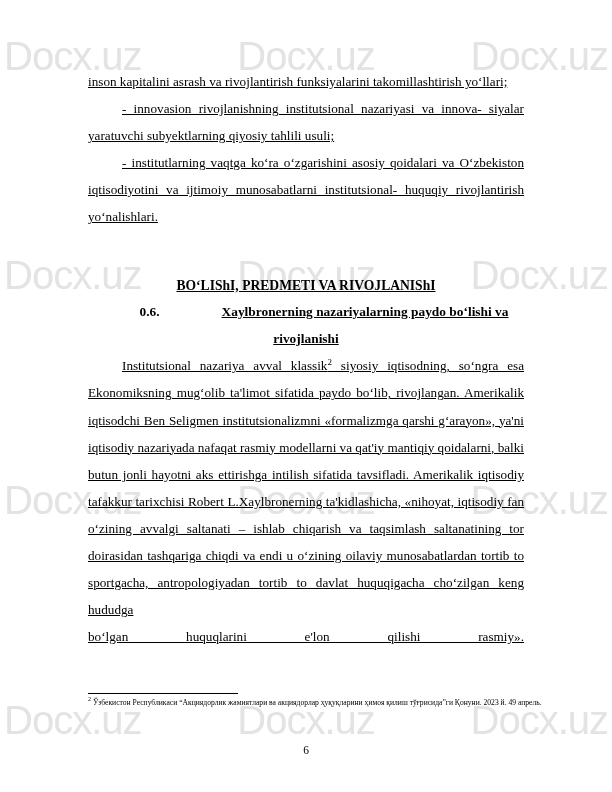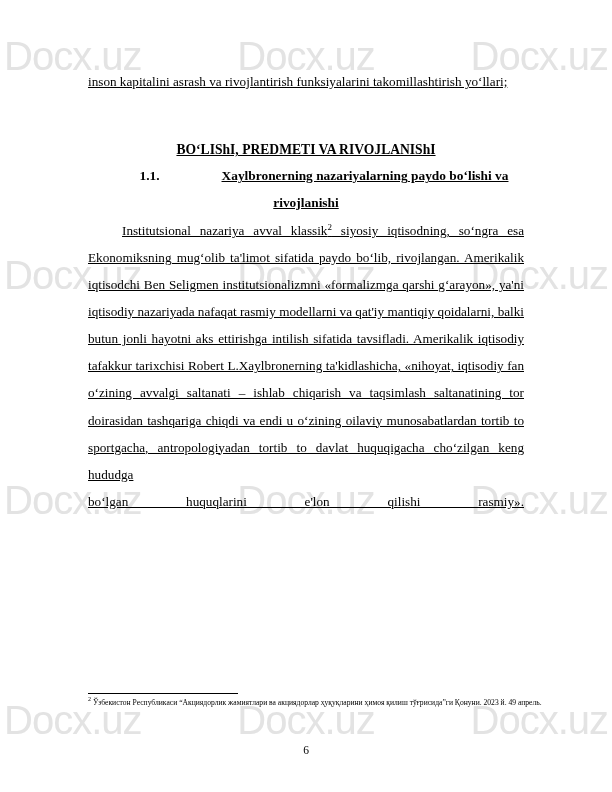--- a/index.html
+++ b/index.html
@@ -164,30 +164,32 @@
       <span class="wm">Docx.uz</span>
       <span class="wm">Docx.uz</span>
       <span class="wm">Docx.uz</span>
     </div>
   </div>
 
   <div class="content">
 
     <p class="body first">inson kapitalini asrash va rivojlantirish funksiyalarini takomillashtirish yo‘llari;</p>
 
-
+    <p class="body indent">-  innovasion  rivojlanishning  institutsional  nazariyasi  va  innova-  siyalar yaratuvchi subyektlarning qiyosiy tahlili usuli;</p>
+
+    <p class="body indent">-  institutlarning  vaqtga  ko‘ra  o‘zgarishini  asosiy  qoidalari  va  O‘zbekiston iqtisodiyotini  va  ijtimoiy  munosabatlarni  institutsional-  huquqiy  rivojlantirish yo‘nalishlari.</p>
 
 
     <h1 class="chapter">
       <br>
       <span>BO‘LIShI, PREDMETI VA RIVOJLANIShI</span>
     </h1>
 
     <p class="sub-head">
-      <span class="num">1.1.</span><span>Xaylbronerning nazariyalarning paydo bo‘lishi va rivojlanishi</span>
+      <span class="num">0.6.</span><span>Xaylbronerning nazariyalarning paydo bo‘lishi va rivojlanishi</span>
     </p>
 
     <p class="body indent"><span>Institutsional  nazariya  avval  klassik</span><sup class="fn">2</sup><span> siyosiy  iqtisodning,  so‘ngra  esa Ekonomiksning mug‘olib ta'limot sifatida paydo bo‘lib, rivojlangan. Amerikalik iqtisodchi Ben Seligmen institutsionalizmni «formalizmga qarshi g‘arayon», ya'ni iqtisodiy nazariyada nafaqat rasmiy modellarni va qat'iy mantiqiy qoidalarni, balki butun jonli hayotni aks ettirishga intilish sifatida tavsifladi. Amerikalik iqtisodiy tafakkur tarixchisi Robert L.Xaylbronerning ta'kidlashicha, «nihoyat, iqtisodiy fan o‘zining  avvalgi  saltanati  –  ishlab  chiqarish  va  taqsimlash  saltanatining  tor doirasidan  tashqariga  chiqdi  va  endi  u  o‘zining  oilaviy  munosabatlardan  tortib to sportgacha, antropologiyadan tortib to davlat huquqigacha cho‘zilgan keng hududga</span></p>
 
     <p class="body spread-last">bo‘lgan huquqlarini e'lon qilishi rasmiy».</p>
 
   </div>
 
   <div class="footnote-area">
     <div class="fn-rule"></div>

